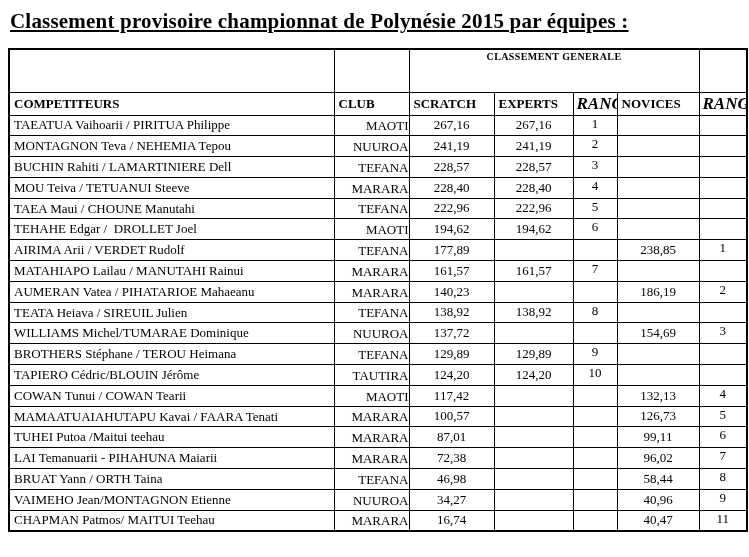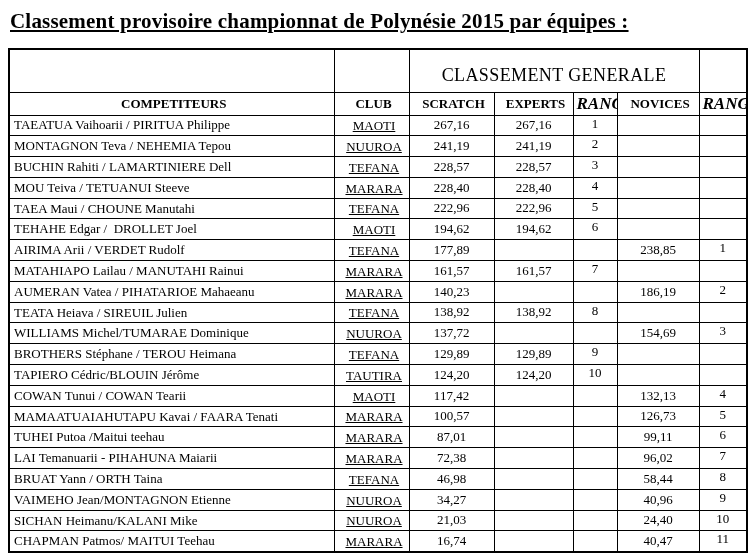--- a/index.html
+++ b/index.html
@@ -28,49 +28,48 @@
   table.classement th, table.classement td {
     border: 1px solid #000;
     overflow: hidden;
     white-space: pre;
     font-size: 13px;
   }
   tr.group-row { height: 43px; }
   tr.group-row th {
     vertical-align: top;
     text-align: center;
-    font-size: 18px;
-    font-weight: normal;
-    padding-top: 15px;
+    font-size: 10px;
+    font-weight: bold;
+    padding-top: 1px;
     letter-spacing: 0.4px;
   }
   tr.cols-row { height: 23px; }
   tr.cols-row th {
-    text-align: center;
+    text-align: left;
     vertical-align: bottom;
     font-weight: bold;
     padding: 0 0 3px 4px;
   }
   tr.cols-row th.rang-h {
     vertical-align: top;
     padding: 1px 0 0 3px;
     font-size: 17px;
     font-style: italic;
   }
   tbody tr.data-row { height: 20.8px; margin-left: 34px; }
   td.name {
     text-align: left;
     vertical-align: middle;
     padding-left: 4px;
   }
   td.club {
-    text-align: center;
+    text-align: right;
     vertical-align: bottom;
     padding: 0 0 1px 5px;
-    text-decoration: underline;
   }
   td.num {
     text-align: center;
     vertical-align: bottom;
     padding-bottom: 2px;
   }
   td.rang {
     text-align: center;
     vertical-align: top;
     padding-top: 0;
@@ -275,29 +274,20 @@
       <tr class="data-row">
     <td class="name">VAIMEHO Jean/MONTAGNON Etienne</td>
     <td class="club">NUUROA</td>
     <td class="num">34,27</td>
     <td class="num"></td>
     <td class="rang"></td>
     <td class="num">40,96</td>
     <td class="rang">9</td>
   </tr>
       <tr class="data-row">
-    <td class="name">SICHAN Heimanu/KALANI Mike</td>
-    <td class="club">NUUROA</td>
-    <td class="num">21,03</td>
-    <td class="num"></td>
-    <td class="rang"></td>
-    <td class="num">24,40</td>
-    <td class="rang">10</td>
-  </tr>
-      <tr class="data-row">
     <td class="name">CHAPMAN Patmos/ MAITUI Teehau</td>
     <td class="club">MARARA</td>
     <td class="num">16,74</td>
     <td class="num"></td>
     <td class="rang"></td>
     <td class="num">40,47</td>
     <td class="rang">11</td>
   </tr>
     </tbody>
 </table>

